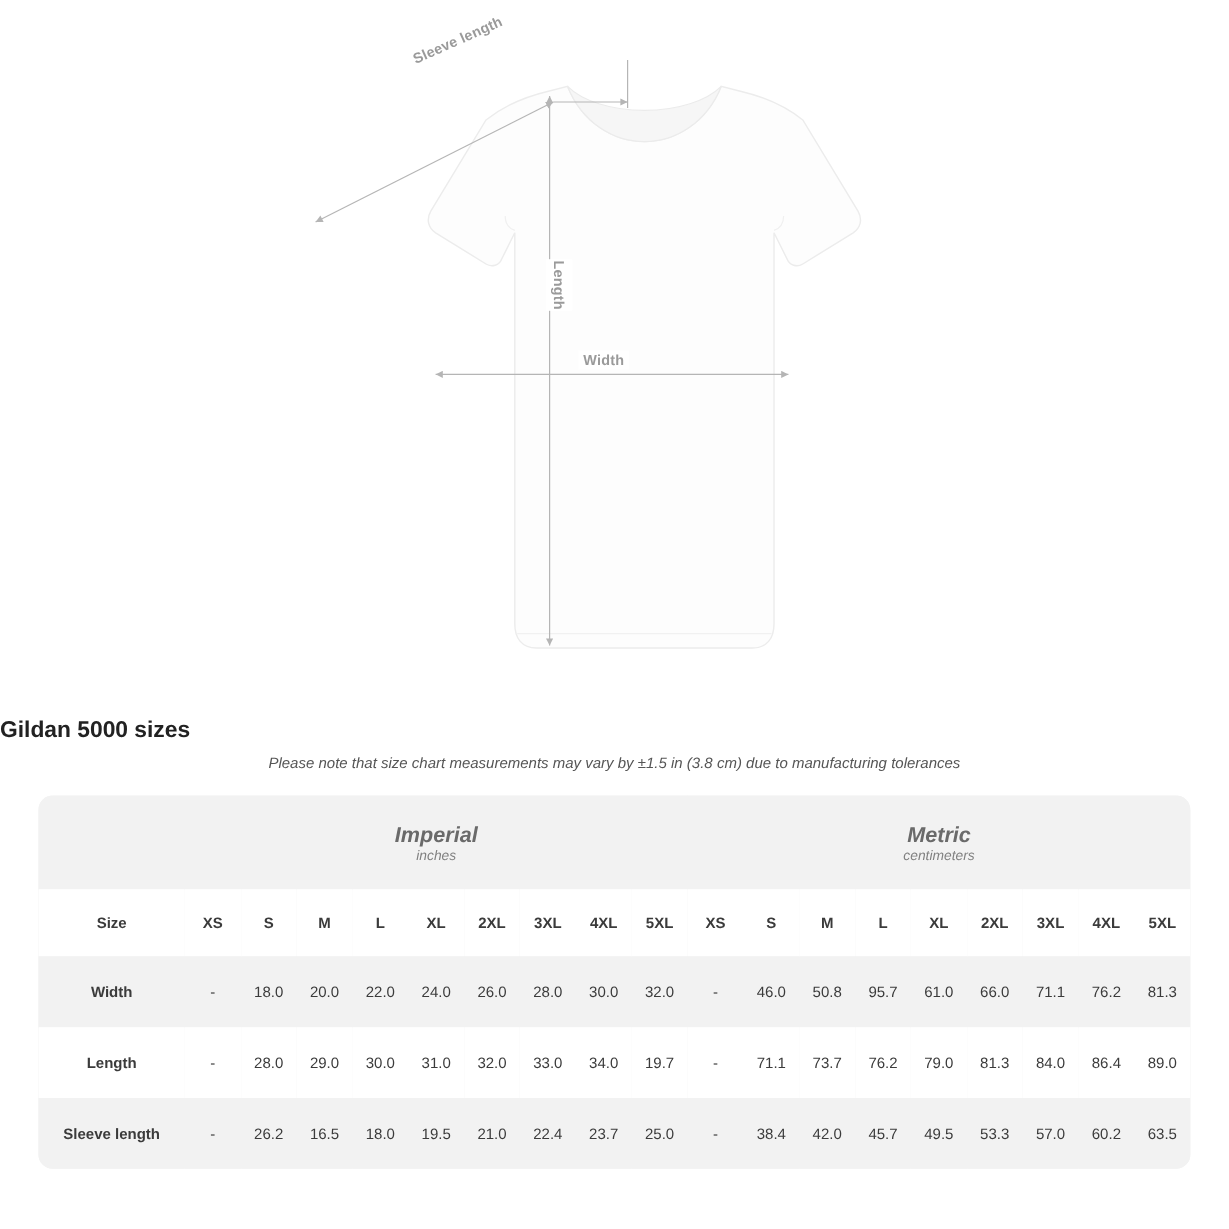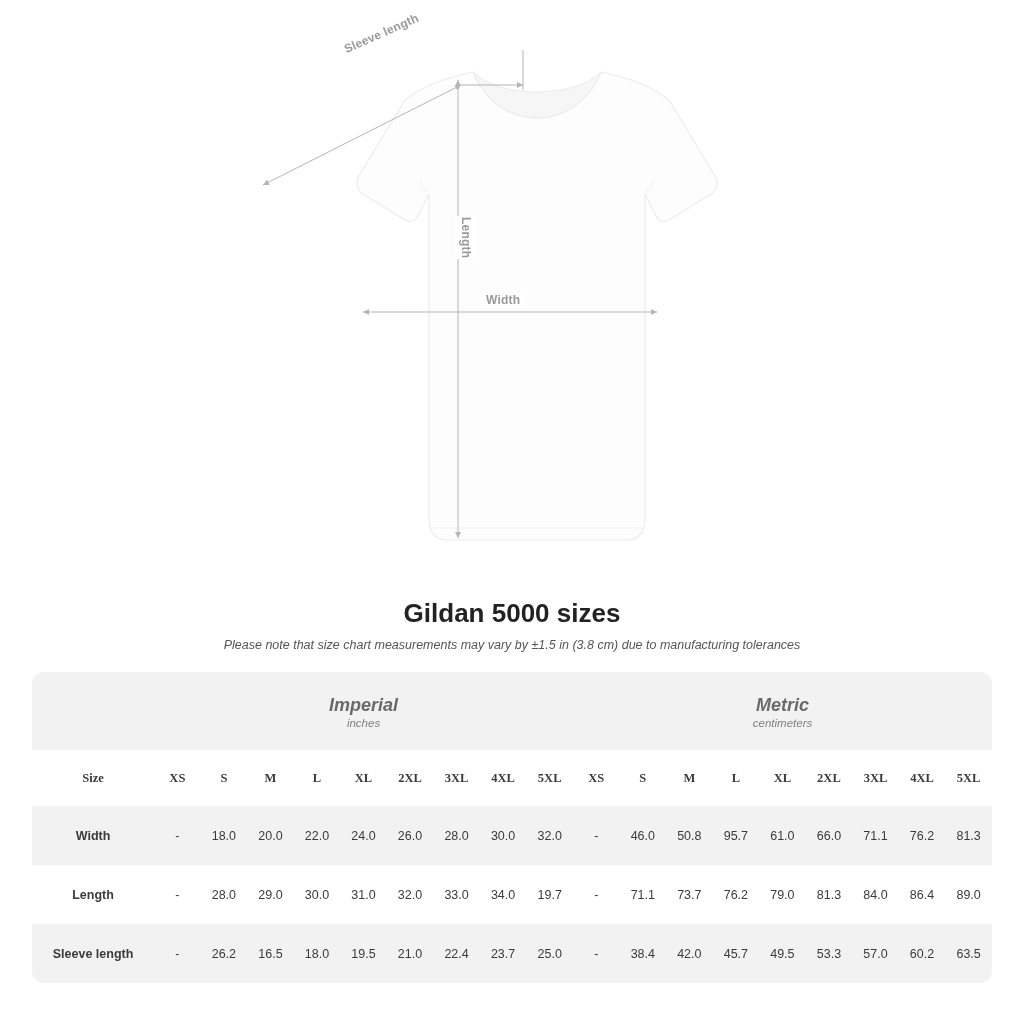--- a/index.html
+++ b/index.html
@@ -60,22 +60,21 @@
     writing-mode: vertical-rl;
     text-orientation: mixed;
   }
   .lbl-width {
     left: 482px;
     top: 292px;
   }
 
   
   .title {
-    text-align: center;
-    font-size: 26px;
+    font-size: 19px;
     font-weight: bold;
     color: #222222;
     margin: 8px 0 0 0;
   }
   .subtitle {
     text-align: center;
     font-size: 12.5px;
     font-style: italic;
     color: #555555;
     margin: 9px 0 0 0;
@@ -117,21 +116,20 @@
     font-style: italic;
     color: #808080;
   }
   .hdr-row td {
     height: 56px;
     background: #ffffff;
     font-weight: bold;
     font-size: 12.5px;
     color: #3d3d3d;
     vertical-align: middle;
-    font-family: Liberation Serif, serif;
   }
   .hdr-row td.rowhead {
     background: #ffffff;
   }
   .data-row td {
     height: 59px;
     vertical-align: middle;
   }
   .data-row.shaded td { background: #f2f2f2; }
   .data-row.plain td { background: #ffffff; }

